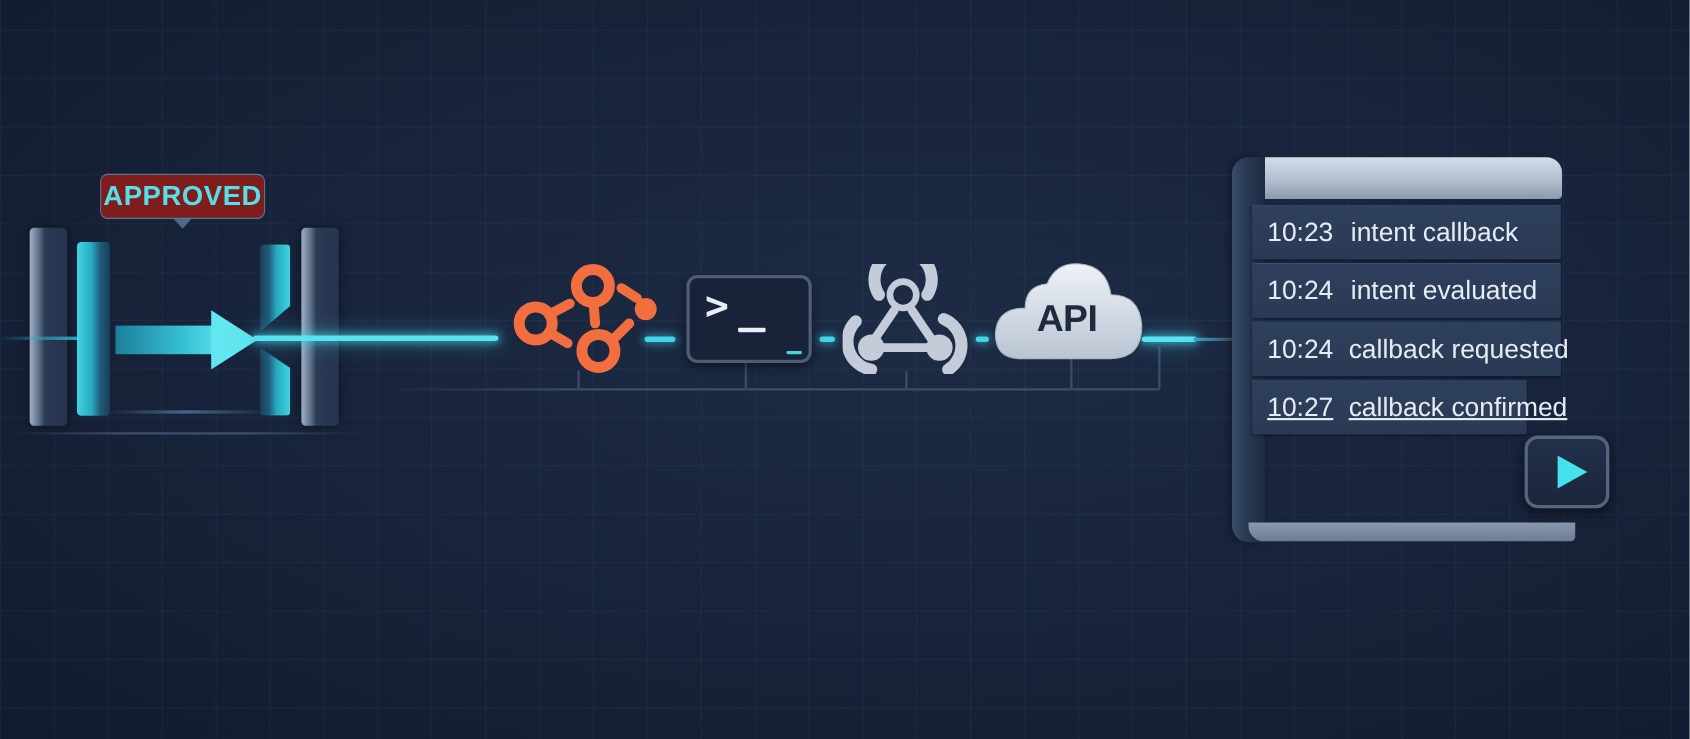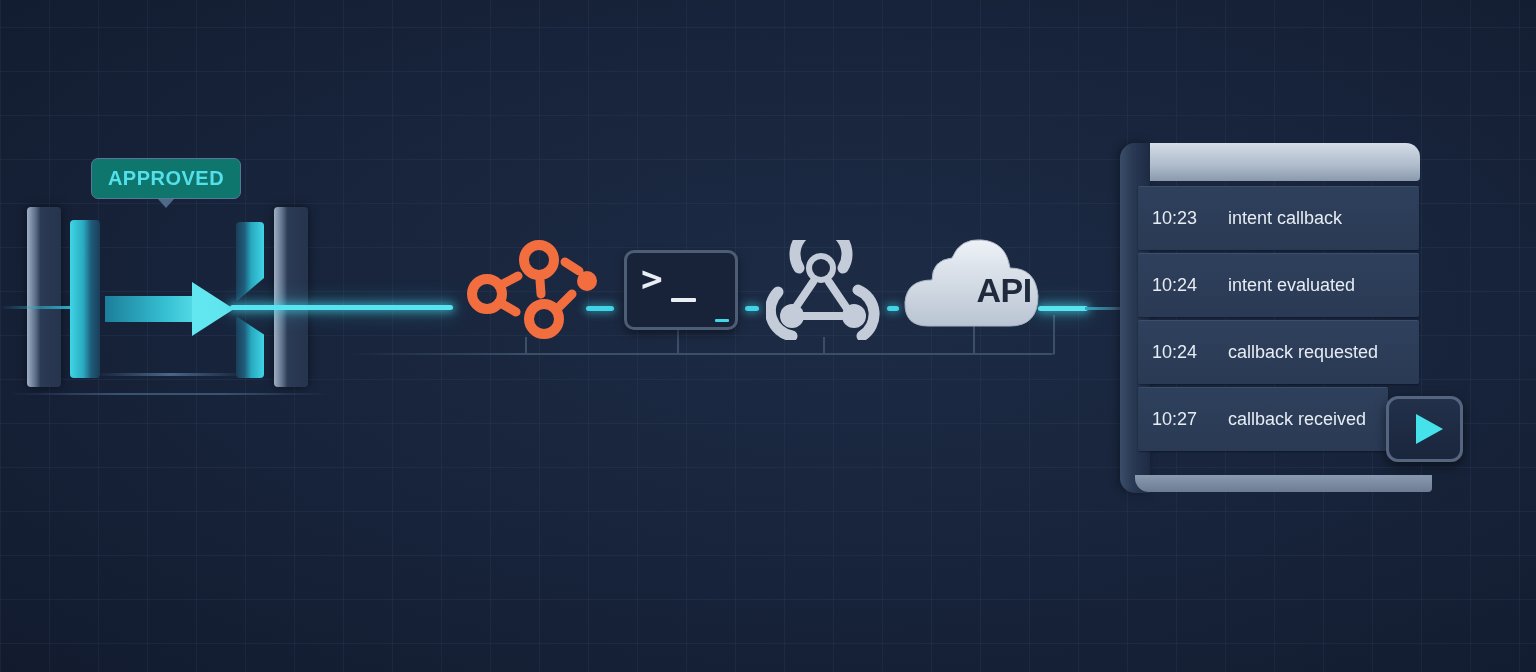--- a/index.html
+++ b/index.html
@@ -15,24 +15,24 @@
       linear-gradient(to bottom, rgba(120,150,200,0.07) 1px, transparent 1px);
     background-size: 49px 44px;
     background-position: 0 27px;
   }
   .abs { position:absolute; }
 
   
   .badge {
     left:91px; top:158px; width:150px; height:41px;
     border:1.5px solid #5a7696; border-radius:7px;
-    background:#0f766e; box-sizing:border-box;
+    background:#7f1d1d; box-sizing:border-box;
     display:flex; align-items:center; justify-content:center;
     color:#54e0ea; font-family:"Liberation Sans", sans-serif;
-    font-weight:bold; font-size:20px; letter-spacing:0.5px;
+    font-weight:bold; font-size:25px; letter-spacing:0.5px;
   }
   .badge-tail {
     left:158px; top:199px; width:0; height:0;
     border-left:8px solid transparent; border-right:8px solid transparent;
     border-top:9px solid #4e6a8a;
   }
   .pillar { border-radius:4px; }
   .pillar-outer {
     background: linear-gradient(90deg,#9fb0c5 0%,#5d6f88 25%,#2b3a55 40%,#26344d 100%);
     box-shadow: 0 0 10px rgba(0,0,0,0.5);
@@ -80,21 +80,21 @@
   .term-prompt {
     left:14px; top:6px; color:#e9eef5;
     font-family:"DejaVu Sans Mono", monospace; font-weight:bold; font-size:36px; line-height:40px;
   }
   .term-underscore { left:44px; top:45px; width:25px; height:4px; background:#e9eef5; border-radius:1px;}
   .term-cursor { left:88px; top:66px; width:14px; height:3px; background:#43d7e6; border-radius:1px; }
 
   .cloud-text {
     left:935px; top:271px; width:70px; text-align:center;
     font-family:"Liberation Sans", sans-serif; font-weight:bold; font-size:34px;
-    color:#1f2a3d; letter-spacing:-0.5px;margin-left:34px;
+    color:#1f2a3d; letter-spacing:-0.5px;
   }
 
   
   .scroll-spine {
     left:1120px; top:143px; width:30px; height:350px;
     border-radius:15px 0 0 15px;
     background:linear-gradient(90deg,#3a4d69 0%,#2a3a55 40%,#1d2a42 100%);
     box-shadow: -2px 0 8px rgba(0,0,0,0.35);
   }
   .scroll-top {
@@ -104,25 +104,25 @@
   }
   .scroll-bottom {
     left:1135px; top:475px; width:297px; height:17px;
     border-radius:0 0 4px 14px;
     background:linear-gradient(180deg,#8a9ab0 0%,#6d7c93 100%);
   }
   .log-list {
     left:1138px; top:186px; width:281px;
   }
   .log-row {
-    height:64px; margin-bottom:3px; box-sizing:border-box;
+    height:50px; margin-bottom:3px; box-sizing:border-box;
     background:linear-gradient(180deg,#2f405c 0%,#2a3a55 100%);
     border-top:1px solid #3b4e6c; border-radius:2px;
     display:flex; align-items:center;
-    color:#e6ecf3; font-family:"Liberation Sans", sans-serif; font-size:18px;
+    color:#e6ecf3; font-family:"Liberation Sans", sans-serif; font-size:24px;
     box-shadow: 0 1px 2px rgba(0,0,0,0.35);
   }
   .log-time { width:62px; padding-left:14px; }
   .log-text { padding-left:14px; white-space:nowrap; }
 
   .play-btn {
     left:1386px; top:396px; width:77px; height:66px; box-sizing:border-box;
     border:3px solid #56657f; border-radius:12px;
     background:linear-gradient(180deg,#22304a,#1a263c);
     box-shadow:0 4px 12px rgba(0,0,0,0.5);
@@ -240,22 +240,22 @@
       <span class="log-text">intent callback</span>
     </div>
     <div class="log-row">
       <span class="log-time">10:24</span>
       <span class="log-text">intent evaluated</span>
     </div>
     <div class="log-row">
       <span class="log-time">10:24</span>
       <span class="log-text">callback requested</span>
     </div>
-    <div class="log-row" style="width:250px;">
+    <div class="log-row" style="width:250px;text-decoration:underline;">
       <span class="log-time">10:27</span>
-      <span class="log-text">callback received</span>
+      <span class="log-text">callback confirmed</span>
     </div>
   </div>
 
   <div class="abs play-btn">
     <div class="abs play-tri"></div>
   </div>
 </div>
 
 </body></html>

